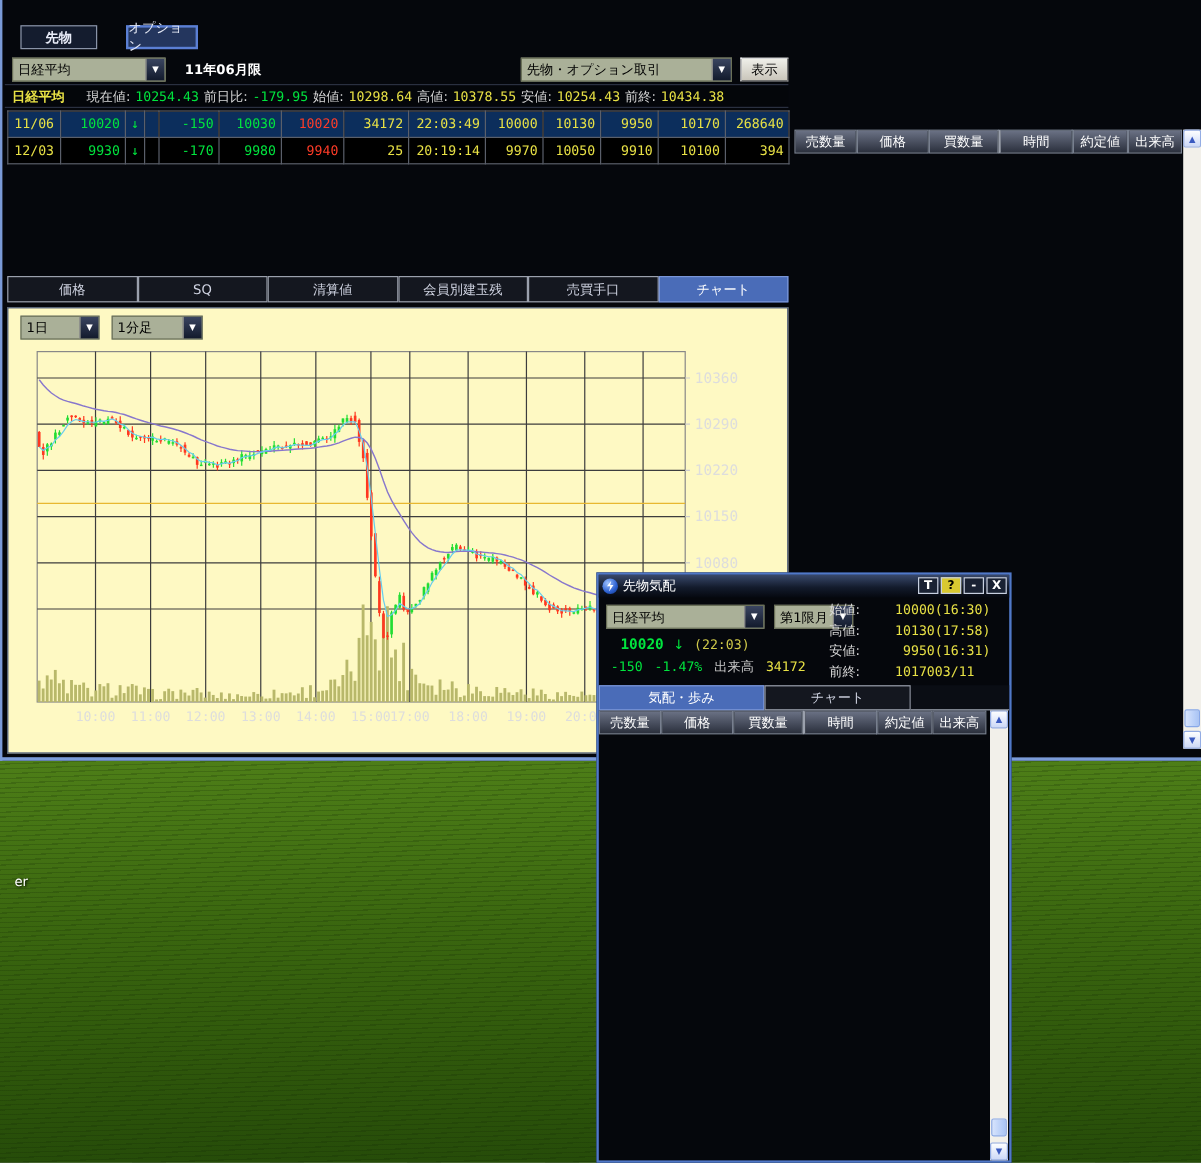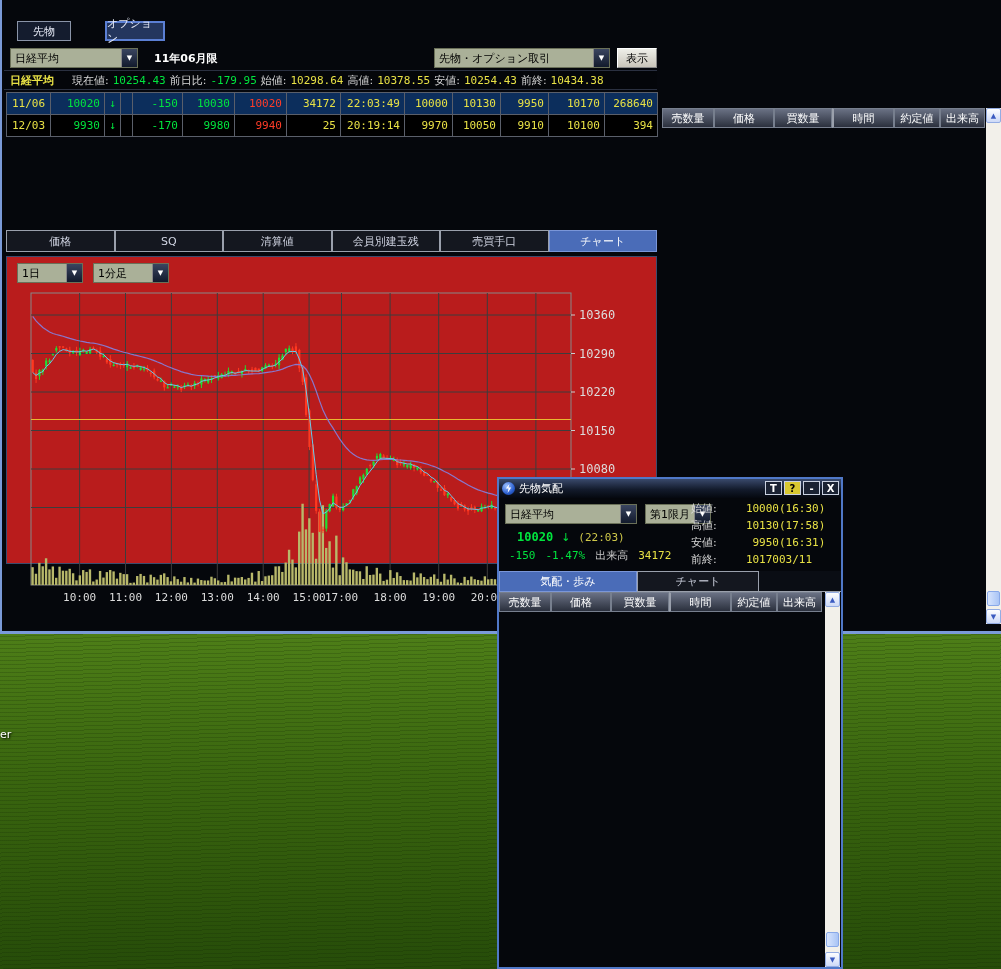--- a/index.html
+++ b/index.html
@@ -6,21 +6,21 @@
   html,body { width:1001px; height:969px; overflow:hidden;
     font-family:"DejaVu Sans","Liberation Sans",sans-serif; font-size:11px; }
   .mono { font-family:"DejaVu Sans Mono","Liberation Mono",monospace; }
 
   
   .desktop { position:absolute; inset:0;
     background:linear-gradient(180deg,#547f1d 0%,#659324 8%,#71a52b 18%,#7db434 30%,#6fa42a 42%,#5c8f1f 55%,#4a7a16 68%,#3a660f 80%,#2e560b 92%,#264c09 100%); }
   .desktop::after { content:""; position:absolute; inset:0;
     background:repeating-linear-gradient(178deg, rgba(15,35,4,.20) 0 1px, transparent 1px 4px); }
   .icon-fragment { position:absolute; left:0; top:728; top:728px; color:#fff;
-    text-shadow:1px 1px 2px #000; z-index:1; }
+    text-shadow:1px 1px 2px #000; z-index:1;padding-left:12px; }
 
   
   .main-window { position:absolute; left:0; top:0; width:1001px; height:634px;
     background:#05070c; z-index:2; border-left:2px solid #7a9ad8; border-bottom:3px solid #7a9ad8; }
   .titlebar { position:absolute; left:0; top:0; right:0; height:17px;
     background:linear-gradient(180deg,#39496b 0%,#131b2c 55%,#05080f 100%);
     color:#fff; display:flex; align-items:center; padding-left:3px; gap:4px; }
   .app-ico { width:13px; height:13px; border-radius:50%;
     background:radial-gradient(circle at 35% 30%,#9ec2ff,#2b5fd0 60%,#10347e);
     display:flex; align-items:center; justify-content:center; }
@@ -64,22 +64,22 @@
   table.ftab td.c { text-align:center; padding-right:0; }
   tr.selrow td { background:#0c2e5c; }
 
   
   .tabbar { position:absolute; left:4px; top:230px; width:651px; height:22px; display:flex; }
   .tab { flex:1; border:1px solid #9aa0ac; border-bottom:1px solid #9aa0ac; background:#14171f;
     color:#d0d4e2; display:flex; align-items:center; justify-content:center; }
   .tab.sel { background:#4a6cb8; color:#fff; border-color:#7a96d8; }
 
   
-  .chart-panel { position:absolute; left:4px; top:256px; width:651px; height:308px;
-    background:#b91c1c; border:1px solid #3c4c6e; }
+  .chart-panel { position:absolute; left:4px; top:256px; width:651px; height:372px;
+    background:#fef9c3; border:1px solid #3c4c6e; }
   .chart-ctrls { position:absolute; left:10px; top:6px; height:22px; display:flex; gap:10px; }
   .chart-ctrls .combo { position:relative; }
   #chart-svg { position:absolute; left:2px; top:30px; }
 
   
   .board { display:flex; flex-direction:column; }
   .b-head { display:flex; }
   .b-head > div { background:linear-gradient(180deg,#6a7184,#2b303d); color:#fff;
     border:1px solid #777f8e; height:20px; display:flex; align-items:center; justify-content:center; }
   .tsep { border-left:2px solid #9aa0ac !important; }
@@ -124,21 +124,21 @@
 <body>
 
 <div class="desktop">
   <div class="icon-fragment">er</div>
 </div>
 
 <div class="main-window">
 
 
   <div class="seg-row">
-    <div class="seg-btn" style="left:15px;width:54px;">先物</div>
+    <div class="seg-btn" style="left:15px;width:64px;font-weight:bold;">先物</div>
     <div class="seg-btn sel" style="left:103px;width:60px;">オプション</div>
   </div>
 
   <div class="ctrl-row">
     <div class="combo" style="left:8px;top:2px;width:128px;">
       <span class="txt">日経平均</span>
       <span class="arr">▼</span>
     </div>
     <span class="lbl-bold" style="position:absolute;left:152px;top:5px;">11年06月限</span>
     <div class="combo" style="left:432px;top:2px;width:176px;">

